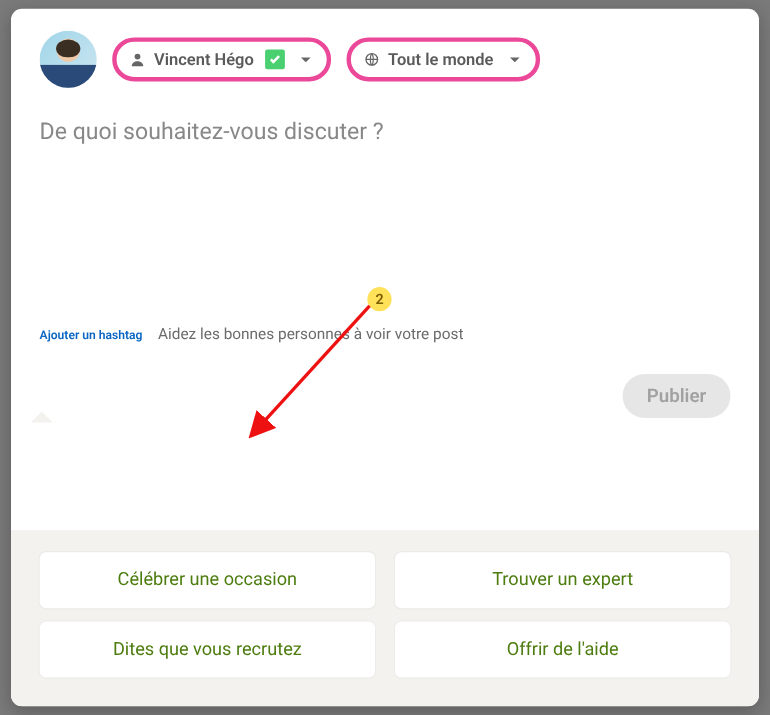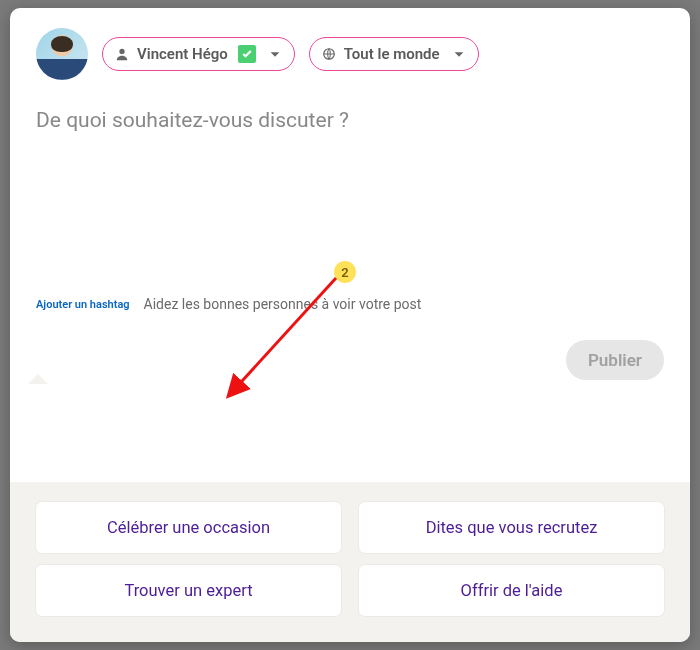--- a/index.html
+++ b/index.html
@@ -44,21 +44,21 @@
     position: relative;
     overflow: hidden;
   }
   .avatar::after{
     content:""; position:absolute; left:50%; top:16%; transform:translateX(-50%);
     width:22px; height:16px; border-radius:50% 50% 45% 45%;
     background:#3a2d22;
   }
   .pill {
     display: inline-flex; align-items: center; gap: 8px;
-    border: 1px solid #ec4899; border-radius: 22px;
+    border: 4px solid #ec4899; border-radius: 22px;
     padding: 7px 12px 7px 12px;
     font-size: 15px; color: #5a5a5a; font-weight: 600;
     background: #fff; cursor: pointer;
   }
   .pill svg.lead { width: 14px; height: 14px; fill: #666; }
   .pill .caret { width: 14px; height: 14px; fill: #666; margin-left: 4px; }
   .check-badge {
     width: 18px; height: 18px; background: #4bd071;
     display: inline-flex; align-items: center; justify-content: center;
     border-radius: 2px; margin-left: 2px;
@@ -111,21 +111,21 @@
   }
   .options-panel {
     background: #f3f2ef;
     padding: 20px 26px 26px 26px;
     display: grid;
     grid-template-columns: 1fr 1fr;
     gap: 12px 18px;
   }
   .option-btn {
     background: #fff; border: none; border-radius: 6px;
-    padding: 16px 10px; font-size: 16.5px; color: #4c1d95;
+    padding: 16px 10px; font-size: 16.5px; color: #4d7c0f;
     font-weight: 400; cursor: pointer; 
     box-shadow: 0 0 0 1px rgba(0,0,0,.03);
   }
 </style>
 </head>
 <body>
 
 <div class="modal">
 
 
@@ -188,18 +188,18 @@
         </button>
 
       </div>
       <button class="publish-btn">Publier</button>
     </div>
 
   </div>
 
   <div class="options-panel">
     <button class="option-btn">Célébrer une occasion</button>
+    <button class="option-btn">Trouver un expert</button>
     <button class="option-btn">Dites que vous recrutez</button>
-    <button class="option-btn">Trouver un expert</button>
     <button class="option-btn">Offrir de l'aide</button>
   </div>
 
 </div>
 
 </body></html>

